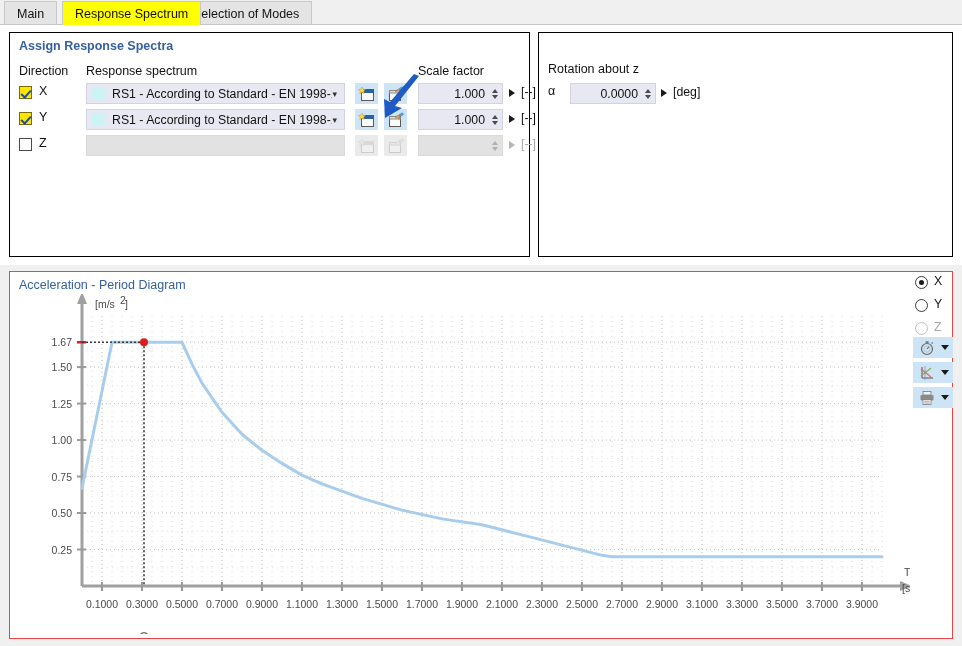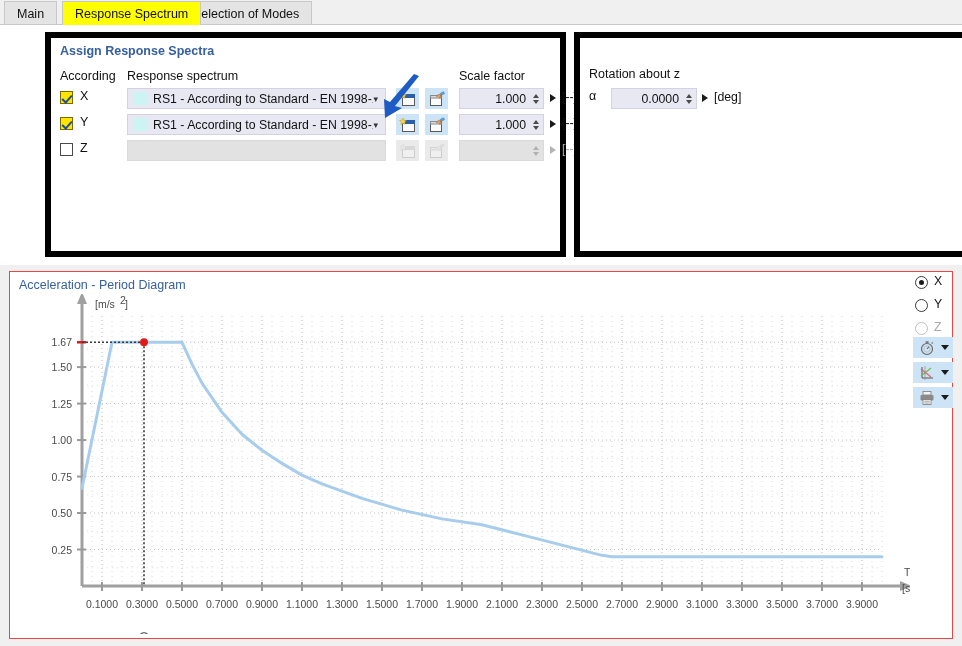--- a/index.html
+++ b/index.html
@@ -47,22 +47,21 @@
   
   .upper {
     position: absolute; left: 0; top: 25px; width: 962px; height: 240px;
     background: #ffffff;
     border-top: 1px solid #ffffff;
   }
 
   .panel {
     position: absolute;
     background: #ffffff;
-    border: 6px solid #000000;
-    margin-left: 36px;
+    border: 1px solid #000000;
   }
   #panel-assign { left: 9px; top: 6px; width: 521px; height: 225px; }
   #panel-rot    { left: 538px; top: 6px; width: 415px; height: 225px; }
 
   .group-title {
     position: absolute; left: 9px; top: 6px;
     font-size: 12.5px; font-weight: bold; color: #36609e;
     white-space: nowrap;
   }
 
@@ -209,21 +208,21 @@
     </div>
   </div>
   <div class="tabs-underline"></div>
 
   <div class="upper">
 
     <div class="panel" id="panel-assign">
 
       <div class="group-title">Assign Response Spectra</div>
 
-      <div class="col-head" style="left:9px; top:31px;">According</div>
+      <div class="col-head" style="left:9px; top:31px;">Direction</div>
       <div class="col-head" style="left:76px; top:31px;">Response spectrum</div>
       <div class="col-head" style="left:408px; top:31px;">Scale factor</div>
 
       <div class="cbox checked" style="left:9px; top:53px;"></div>
       <div class="dirlabel" style="left:29px; top:51px;">X</div>
       <div class="combo" style="left:76px; top:50px; width:259px;">
         <div class="swatch"></div>
         <div class="combo-text">RS1 - According to Standard - EN 1998-1 ...</div>
         <div class="chev">▾</div>
       </div>

